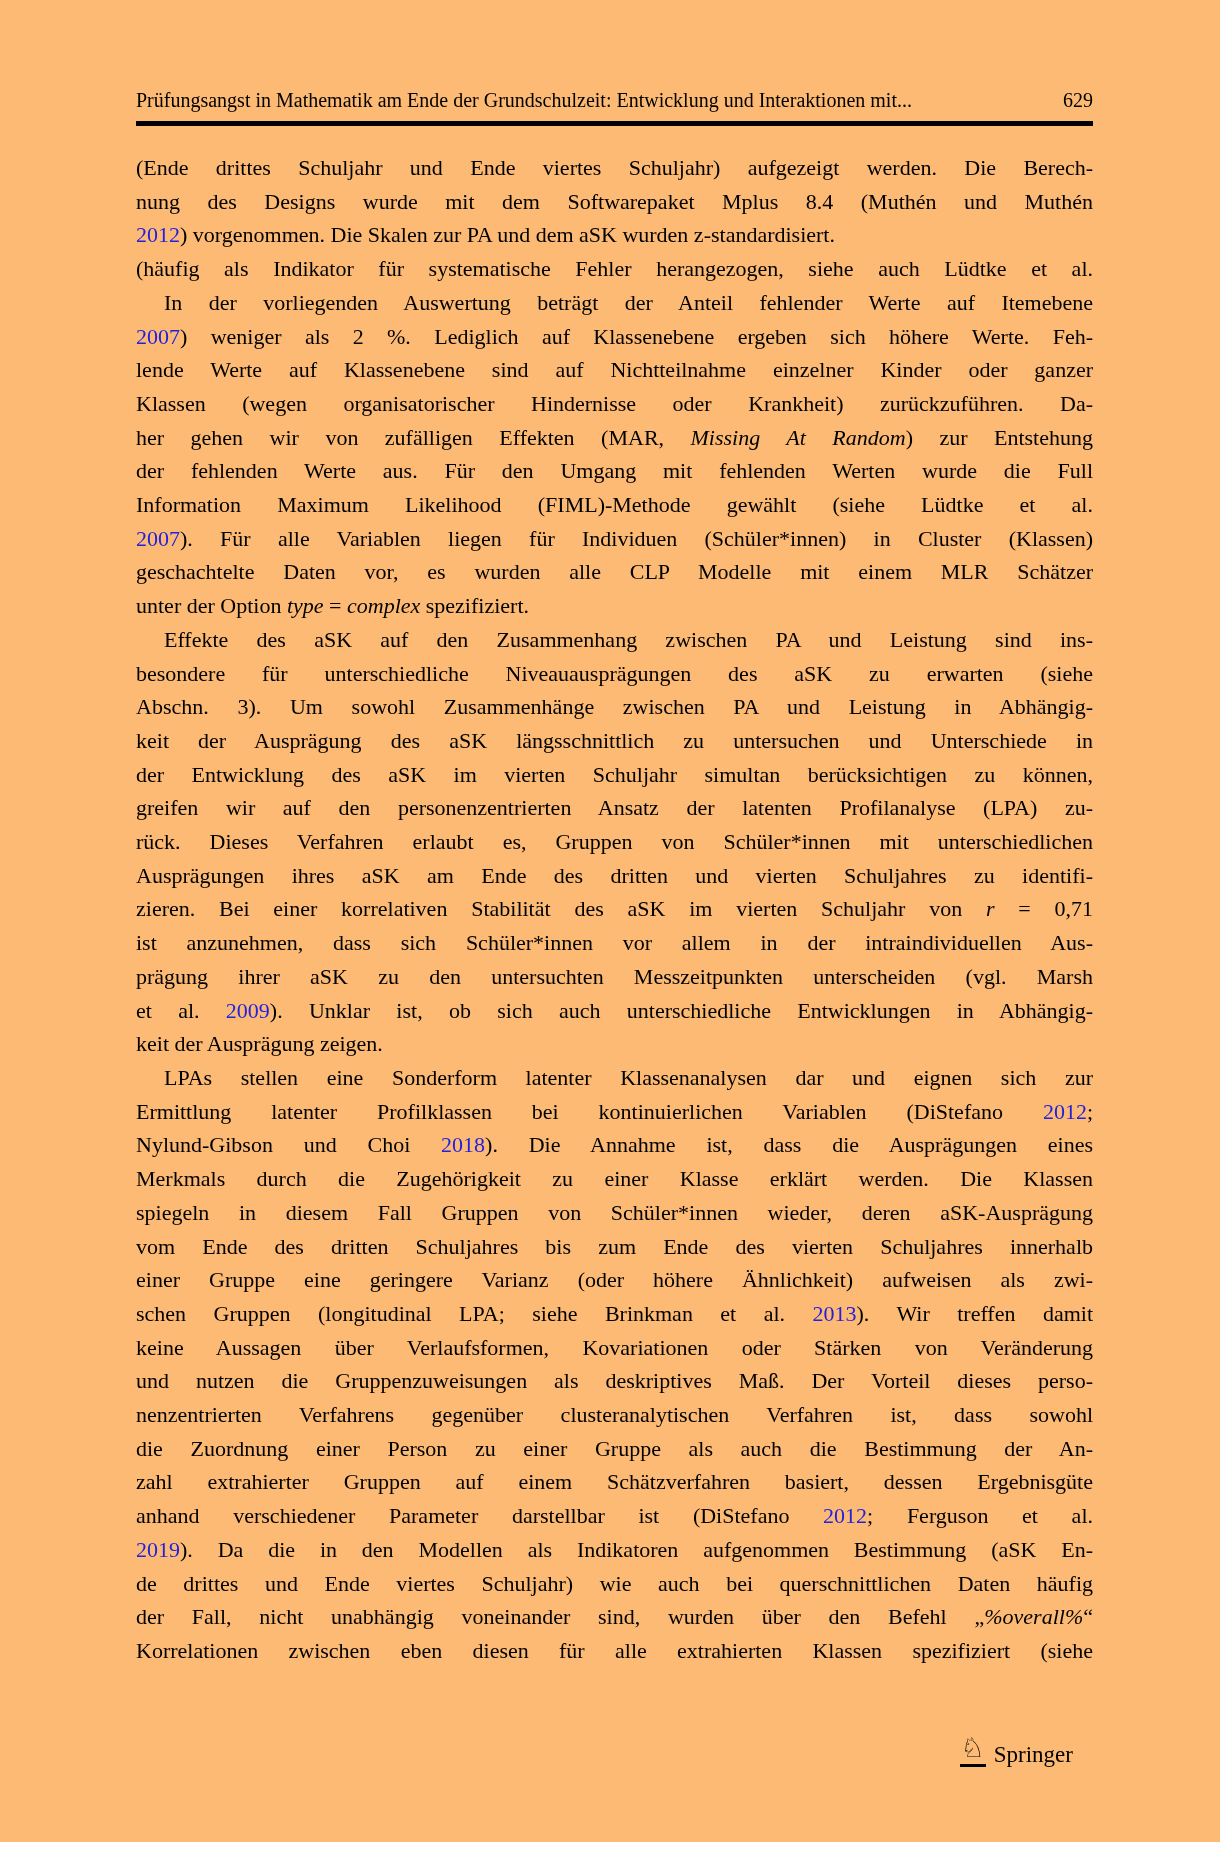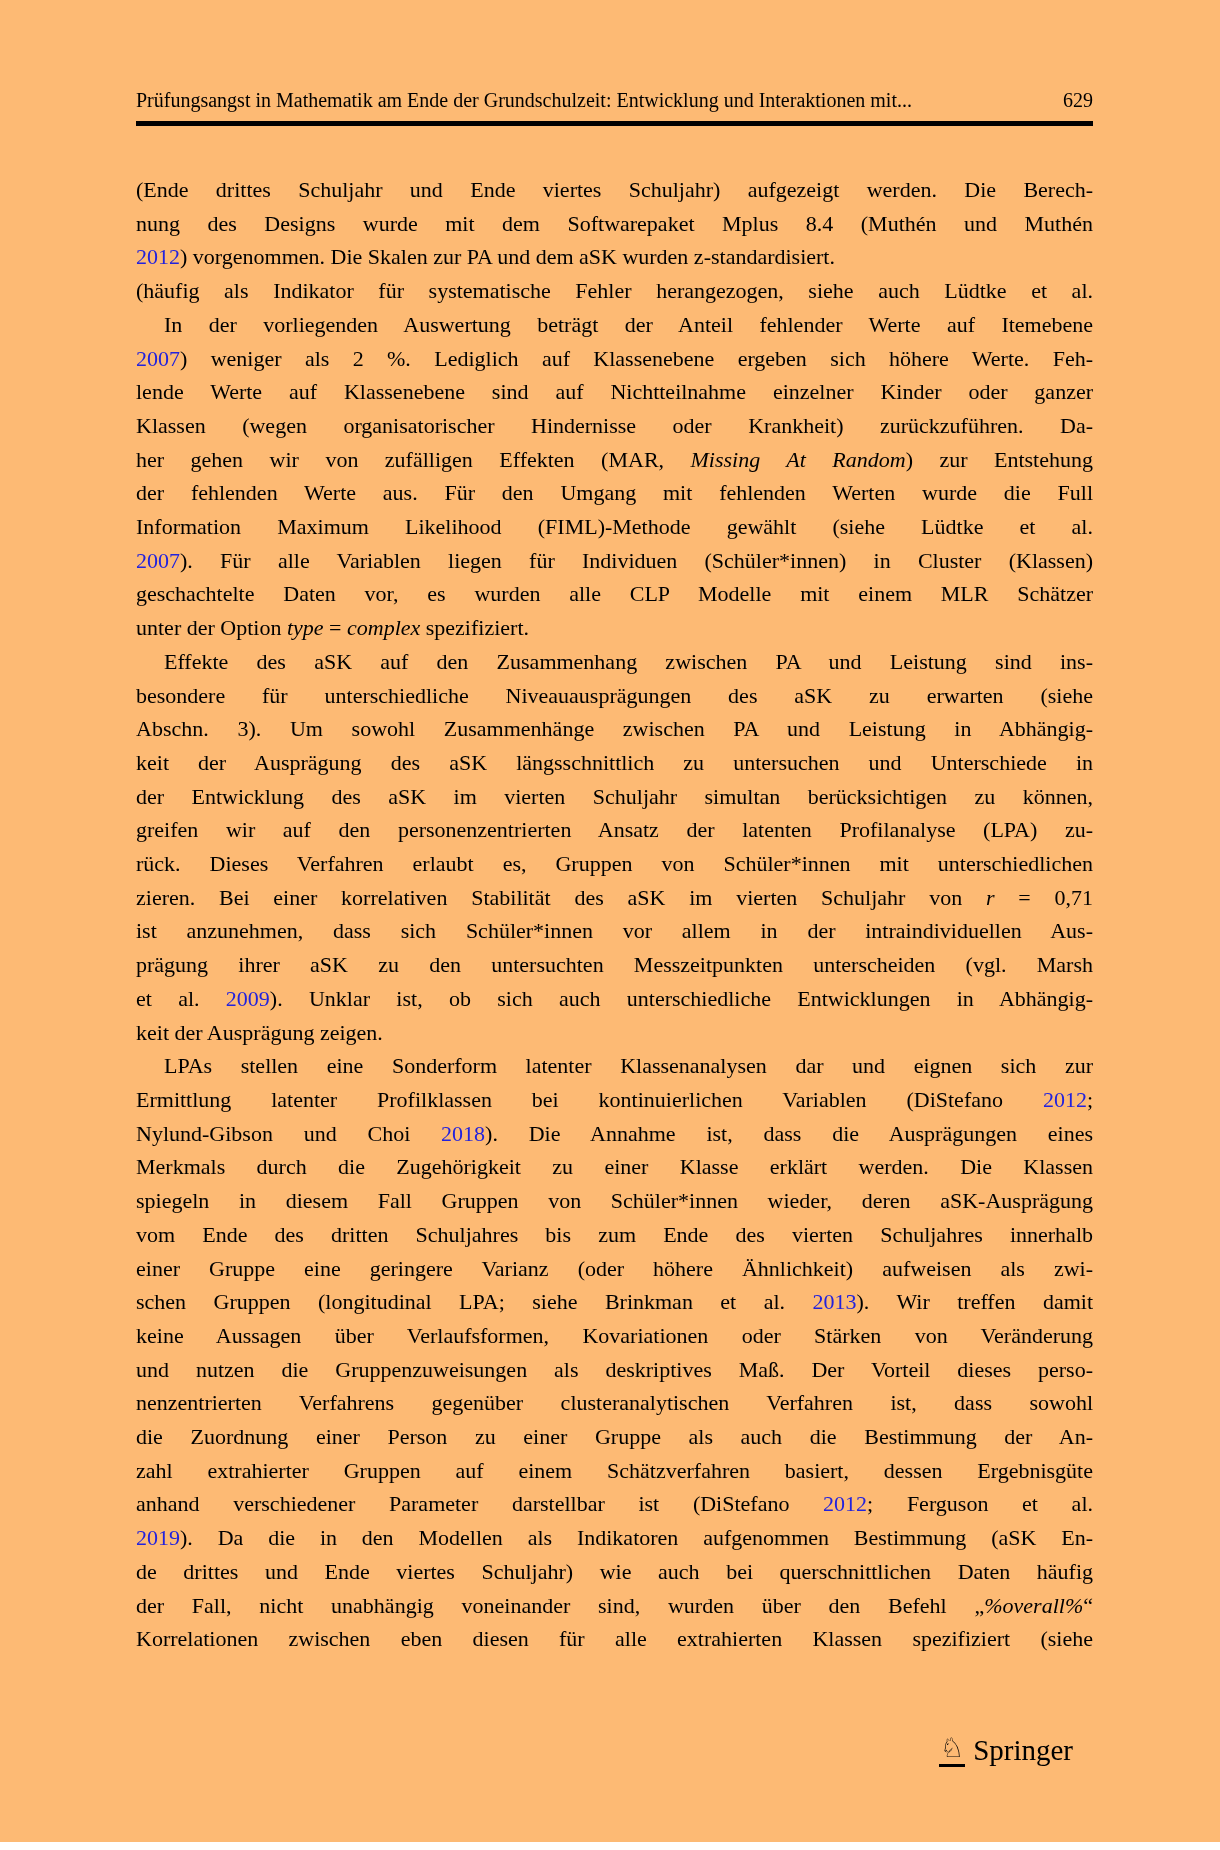--- a/index.html
+++ b/index.html
@@ -33,21 +33,20 @@
     background: #000000;
   }
   .article {
     position: absolute;
     top: 151px;
     left: 136px;
     width: 957px;
     font-size: 22px;
     line-height: 33.7px;
     text-align: justify;
-    margin-top: 22px;
   }
   .line { text-align-last: justify; }
   .line.endpara { text-align-last: left; }
   .line.indent { text-indent: 28px; }
   a.cite { color: var(--link-color, #2222dd); text-decoration: none; cursor: pointer; }
   .it { font-style: italic; }
   .footer {
     position: absolute;
     top: 1735px;
     right: 147px;
@@ -55,21 +54,21 @@
     align-items: flex-end;
     gap: 8px;
   }
   .knight {
     font-size: 27px;
     line-height: 1;
     border-bottom: 3px solid #000;
     padding: 0 1px 2px 1px;
   }
   .publisher {
-    font-size: 29px;
+    font-size: 23px;
     line-height: 1.1;
   }
 </style>
 </head>
 <body>
 
 <div class="page">
 
   <div class="running-head">
     <span>Prüfungsangst in Mathematik am Ende der Grundschulzeit: Entwicklung und Interaktionen mit...</span>
@@ -93,20 +92,21 @@
       <div class="line"><a class="cite" href="#">2007</a><span class="">). Für alle Variablen liegen für Individuen (Schüler*innen) in Cluster (Klassen)</span></div>
       <div class="line"><span class="">geschachtelte Daten vor, es wurden alle CLP Modelle mit einem MLR Schätzer</span></div>
       <div class="line endpara"><span class="">unter der Option </span><span class="it">type</span><span class=""> = </span><span class="it">complex</span><span class=""> spezifiziert.</span></div>
       <div class="line indent"><span class="">Effekte des aSK auf den Zusammenhang zwischen PA und Leistung sind ins-</span></div>
       <div class="line"><span class="">besondere für unterschiedliche Niveauausprägungen des aSK zu erwarten (siehe</span></div>
       <div class="line"><span class="">Abschn. 3). Um sowohl Zusammenhänge zwischen PA und Leistung in Abhängig-</span></div>
       <div class="line"><span class="">keit der Ausprägung des aSK längsschnittlich zu untersuchen und Unterschiede in</span></div>
       <div class="line"><span class="">der Entwicklung des aSK im vierten Schuljahr simultan berücksichtigen zu können,</span></div>
       <div class="line"><span class="">greifen wir auf den personenzentrierten Ansatz der latenten Profilanalyse (LPA) zu-</span></div>
       <div class="line"><span class="">rück. Dieses Verfahren erlaubt es, Gruppen von Schüler*innen mit unterschiedlichen</span></div>
+      <div class="line"><span class="">Ausprägungen ihres aSK am Ende des dritten und vierten Schuljahres zu identifi-</span></div>
       <div class="line"><span class="">zieren. Bei einer korrelativen Stabilität des aSK im vierten Schuljahr von </span><span class="it">r</span><span class=""> = 0,71</span></div>
       <div class="line"><span class="">ist anzunehmen, dass sich Schüler*innen vor allem in der intraindividuellen Aus-</span></div>
       <div class="line"><span class="">prägung ihrer aSK zu den untersuchten Messzeitpunkten unterscheiden (vgl. Marsh</span></div>
       <div class="line"><span class="">et al. </span><a class="cite" href="#">2009</a><span class="">). Unklar ist, ob sich auch unterschiedliche Entwicklungen in Abhängig-</span></div>
       <div class="line endpara"><span class="">keit der Ausprägung zeigen.</span></div>
       <div class="line indent"><span class="">LPAs stellen eine Sonderform latenter Klassenanalysen dar und eignen sich zur</span></div>
       <div class="line"><span class="">Ermittlung latenter Profilklassen bei kontinuierlichen Variablen (DiStefano </span><a class="cite" href="#">2012</a><span class="">;</span></div>
       <div class="line"><span class="">Nylund-Gibson und Choi </span><a class="cite" href="#">2018</a><span class="">). Die Annahme ist, dass die Ausprägungen eines</span></div>
       <div class="line"><span class="">Merkmals durch die Zugehörigkeit zu einer Klasse erklärt werden. Die Klassen</span></div>
       <div class="line"><span class="">spiegeln in diesem Fall Gruppen von Schüler*innen wieder, deren aSK-Ausprägung</span></div>

